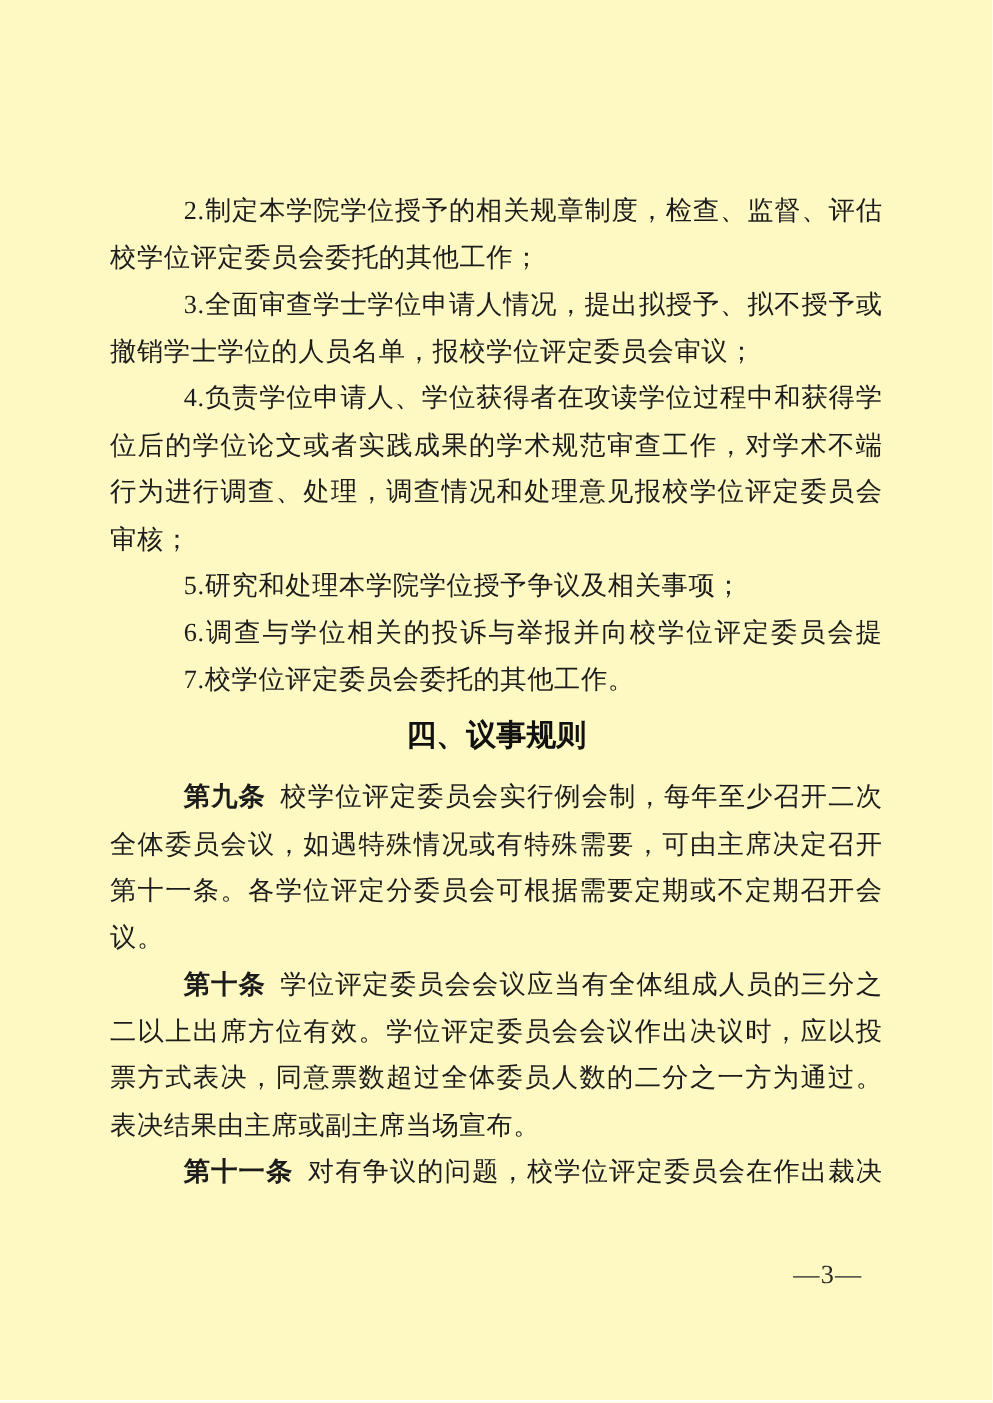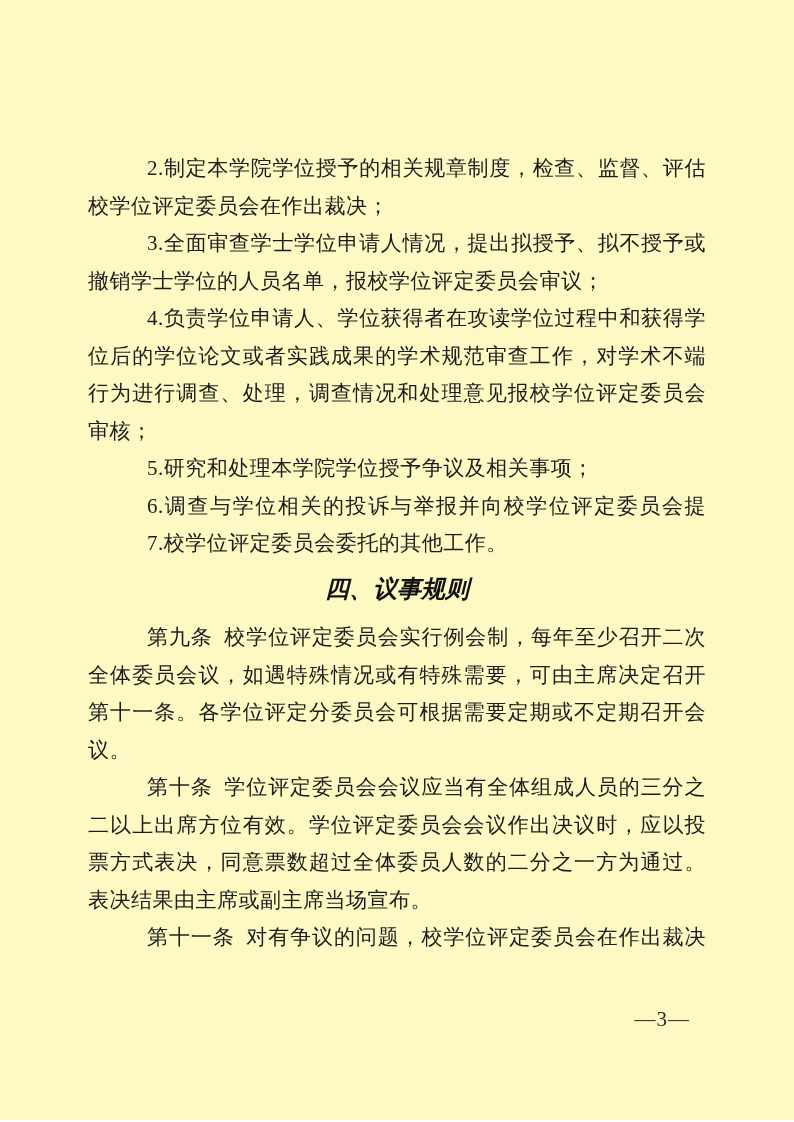--- a/index.html
+++ b/index.html
@@ -30,54 +30,53 @@
     letter-spacing: 0.5px;
   }
   .line.indent {
     text-indent: 59px;
   }
   .line.full {
     text-align: justify;
     text-align-last: justify;
   }
   .lead {
-    font-weight: normal;
+    font-weight: bold;
     margin-right: 0.55em;
   }
   .section-heading {
     font-family: "Liberation Sans", "DejaVu Sans", sans-serif;
     font-weight: bold;
     font-size: 24px;
     line-height: 37.5px;
     height: 37.5px;
     text-align: center;
     margin-top: 7px;
     margin-bottom: 12px;
     color: #111111;
-    font-style: italic;
   }
   .page-number {
     position: absolute;
     top: 1004px;
     right: 104px;
     font-size: 21px;
     line-height: 30px;
     letter-spacing: 1px;
     color: #2a2a2a;
     font-family: "Liberation Serif", "DejaVu Serif", serif;
   }
 </style>
 </head>
 <body>
 
 <div class="page">
   <div class="doc-body">
 
     <div class="line indent full">2.制定本学院学位授予的相关规章制度，检查、监督、评估</div>
-    <div class="line">校学位评定委员会在作出裁决；</div>
+    <div class="line">校学位评定委员会委托的其他工作；</div>
     <div class="line indent full">3.全面审查学士学位申请人情况，提出拟授予、拟不授予或</div>
     <div class="line">撤销学士学位的人员名单，报校学位评定委员会审议；</div>
     <div class="line indent full">4.负责学位申请人、学位获得者在攻读学位过程中和获得学</div>
     <div class="line full">位后的学位论文或者实践成果的学术规范审查工作，对学术不端</div>
     <div class="line full">行为进行调查、处理，调查情况和处理意见报校学位评定委员会</div>
     <div class="line">审核；</div>
     <div class="line indent">5.研究和处理本学院学位授予争议及相关事项；</div>
     <div class="line indent full">6.调查与学位相关的投诉与举报并向校学位评定委员会提</div>
     <div class="line indent">7.校学位评定委员会委托的其他工作。</div>
 

